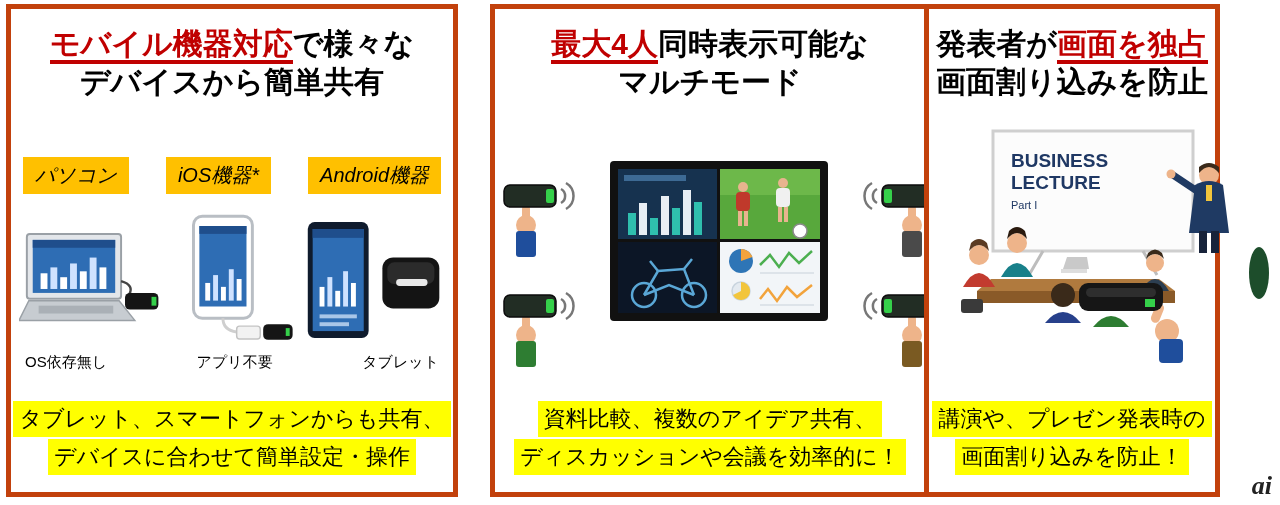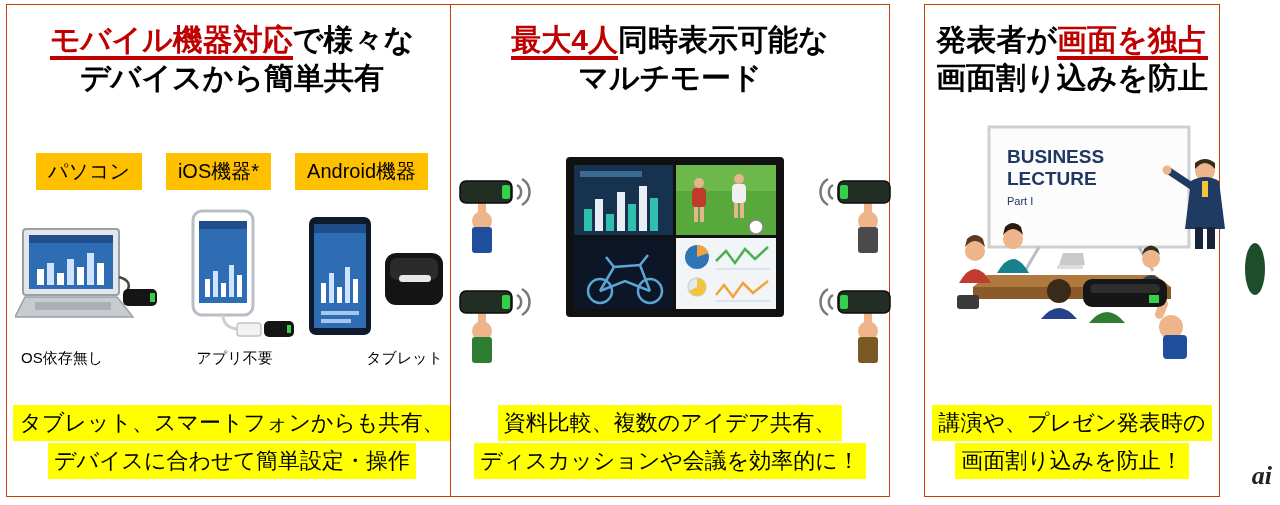--- a/index.html
+++ b/index.html
@@ -1,42 +1,42 @@
 <!DOCTYPE html>
 <html><head>
 <meta charset="utf-8">
 <style>
   * { margin:0; padding:0; box-sizing:border-box; }
   html,body { background:#ffffff; }
   body { font-family:"Liberation Sans","DejaVu Sans",sans-serif; }
   .canvas { position:relative; width:1280px; height:505px; background:#fff; overflow:hidden; }
 
-  .panel { position:absolute; top:4px; height:493px; background:#fff; border:1px solid #c2410c; }
+  .panel { position:absolute; top:4px; height:493px; background:#fff; border:5px solid #c2410c; }
   .panel-1 { left:6px;   width:452px; }
-  .panel-2 { left:450px; width:440px; }
+  .panel-2 { left:490px; width:440px; }
   .panel-3 { left:924px; width:296px; }
 
   .title { margin-top:16px; text-align:center; font-weight:bold; font-size:30px; line-height:1.25; color:#000; letter-spacing:0; }
   .red-u { color:#C00000; border-bottom:4px solid #C00000; padding-bottom:0px; }
 
-  .chip-row { position:absolute; top:148px; left:0; right:0; display:flex; justify-content:space-between; padding:0 29px; }
+  .chip-row { position:absolute; top:148px; left:0; right:0; display:flex; justify-content:space-between; padding:0 12px;font-style:italic; }
   .chip { background:#FFC000; color:#000; font-size:20px; padding:5px 12px; white-space:nowrap; }
 
   .p1-illus { position:absolute; top:196px; left:0; right:0; display:flex; justify-content:space-between; align-items:flex-end; padding:0 8px; height:142px; }
 
   .p1-sublabels { position:absolute; top:344px; left:0; right:0; display:flex; justify-content:space-between; padding:0 14px; font-size:15px; color:#000; }
 
   .caption { position:absolute; bottom:16px; left:0; right:0; text-align:center; font-size:22px; line-height:1.45; color:#000; }
   .caption .hl { background:#FFFF00; padding:2px 6px; display:inline-block; margin:1px 0; }
 
   .p2-scene { position:absolute; top:148px; left:3px; }
   .p3-scene { position:absolute; top:114px; left:4px; }
   .p3-device { position:absolute; top:260px; right:4px; }
 
-  .watermark { position:absolute; right:8px; bottom:14px; font-family:"Liberation Serif","DejaVu Serif",serif; font-style:italic; font-weight:bold; font-size:26px; color:#222; }
+  .watermark { position:absolute; right:8px; bottom:4px; font-family:"Liberation Serif","DejaVu Serif",serif; font-style:italic; font-weight:bold; font-size:26px; color:#222; }
 </style>
 </head>
 <body>
 
 <div class="canvas">
 
   <div class="panel panel-1">
     <div class="title">
       <span class="red-u">モバイル機器対応</span><span>で様々な</span><br>
       <span>デバイスから簡単共有</span>

